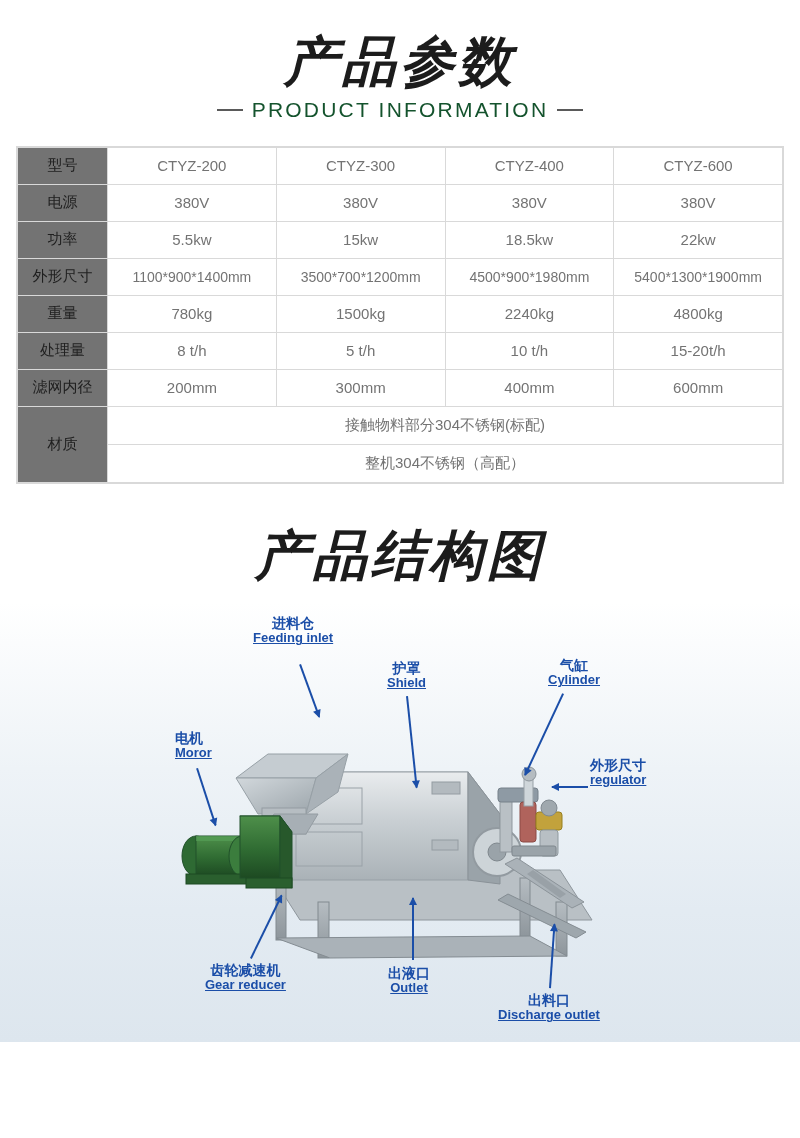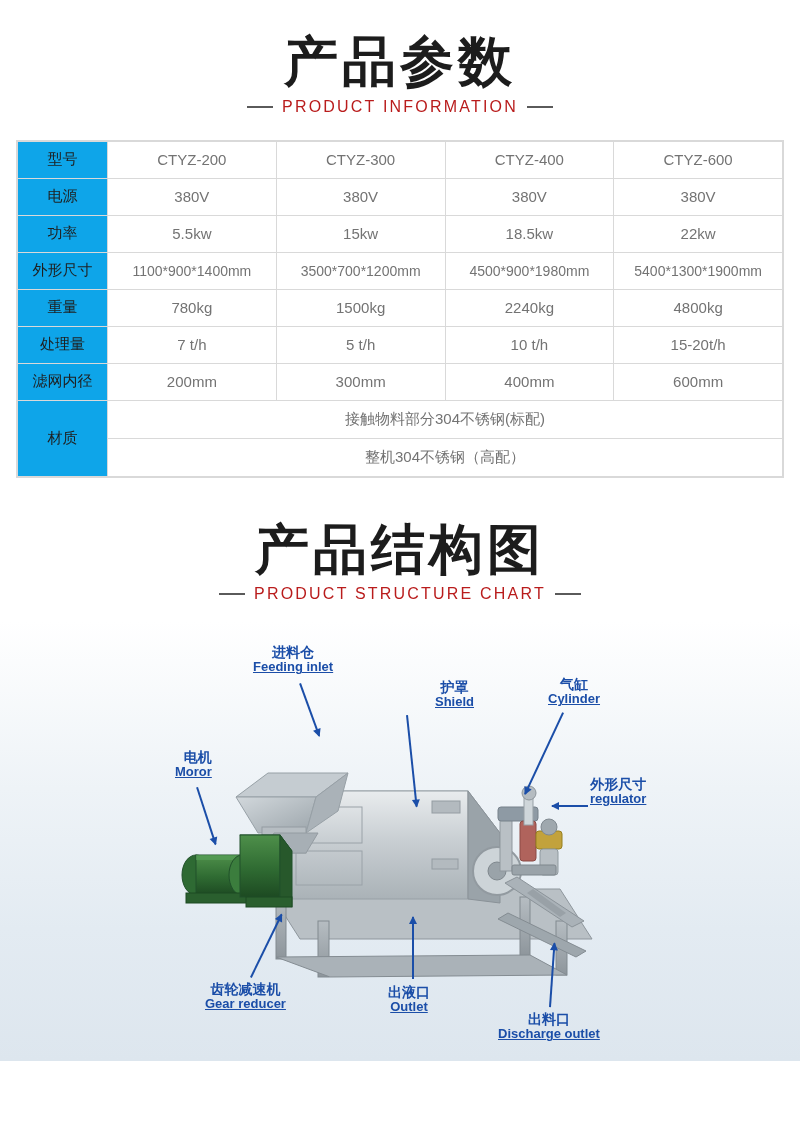--- a/index.html
+++ b/index.html
@@ -21,32 +21,33 @@
   .section-head {
     text-align: center;
   }
   .section-head .cn {
     font-family: "DejaVu Sans", sans-serif;
     font-weight: bold;
     font-size: 54px;
     letter-spacing: 4px;
     color: #1c1c1c;
     line-height: 1.05;
+    font-style: italic;
   }
   .section-head .en-wrap {
     display: flex;
     align-items: center;
     justify-content: center;
     gap: 9px;
     margin-top: 7px;
   }
   .section-head .en {
-    font-size: 16px;
+    font-size: 21px;
     letter-spacing: 2.2px;
-    color: #b91c1c;
+    color: #14532d;
     white-space: nowrap;
   }
   .section-head .rule {
     display: block;
     width: 26px;
     height: 2px;
     background: #5a5a5a;
   }
 
   #header-1 { padding-top: 34px; }
@@ -64,21 +65,21 @@
   }
   table.spec td {
     border: 1px solid #d9d9d9;
     text-align: center;
     height: 37px;
     padding: 3px 4px;
     color: #737373;
     font-size: 15px;
   }
   table.spec td.rowhead {
-    background: #0ea5e9;
+    background: #737373;
     width: 90px;
     font-size: 15px;
     color: #1f1f1f;
   }
   table.spec td.small { font-size: 14px; }
   table.spec tr.material td.matcell {
     height: 38px;
   }
 
   
@@ -97,21 +98,21 @@
     position: absolute;
     color: #1b4ea8;
     font-weight: bold;
     line-height: 1.15;
     font-size: 13.5px;
     text-align: center;
     white-space: nowrap;
   }
   .label .cnl { display: block; font-family: "DejaVu Sans", sans-serif; font-size: 14px; }
   .label .enl { display: block; font-size: 13px; text-decoration: underline; }
-  .label.left-al { text-align: right; }
+  .label.left-al { text-align: left; }
 
   .arrow {
     position: absolute;
     background: #1b4ea8;
     transform-origin: 0 0;
     height: 2px;
   }
   .arrow::after {
     content: "";
     position: absolute;
@@ -167,21 +168,21 @@
       </tr>
       <tr>
         <td class="rowhead">重量</td>
         <td>780kg</td>
         <td>1500kg</td>
         <td>2240kg</td>
         <td>4800kg</td>
       </tr>
       <tr>
         <td class="rowhead">处理量</td>
-        <td>7 t/h</td>
+        <td>8 t/h</td>
         <td>5 t/h</td>
         <td>10 t/h</td>
         <td>15-20t/h</td>
       </tr>
       <tr>
         <td class="rowhead">滤网内径</td>
         <td>200mm</td>
         <td>300mm</td>
         <td>400mm</td>
         <td>600mm</td>
@@ -192,25 +193,20 @@
       </tr>
       <tr class="material">
         <td class="matcell" colspan="4">整机304不锈钢（高配）</td>
       </tr>
     </tbody>
   </table>
 </div>
 
 <div id="header-2" class="section-head">
   <div class="cn">产品结构图</div>
-  <div class="en-wrap">
-    <span class="rule"></span>
-    <span class="en">PRODUCT STRUCTURE CHART</span>
-    <span class="rule"></span>
-  </div>
 </div>
 
 <div class="diagram">
 
   <svg width="800" height="440" style="position:absolute;left:0;top:0;">
     <defs>
       <linearGradient id="steel" x1="0" y1="0" x2="0" y2="1">
         <stop offset="0%" stop-color="#e9ecee"></stop>
         <stop offset="45%" stop-color="#c9cfd3"></stop>
         <stop offset="100%" stop-color="#aab2b7"></stop>
@@ -277,27 +273,27 @@
     <rect x="524" y="176" width="9" height="28" fill="#cfd6da" stroke="#97a0a6"></rect>
     <circle cx="529" cy="172" r="7" fill="#b5bcc1" stroke="#8d959b"></circle>
     <rect x="536" y="210" width="26" height="18" rx="3" fill="#c2a23c" stroke="#97801f"></rect>
     <rect x="540" y="228" width="18" height="26" rx="3" fill="#b8bfc4" stroke="#909a9f"></rect>
     <circle cx="549" cy="206" r="8" fill="#9fa8ae" stroke="#808990"></circle>
     <rect x="512" y="244" width="44" height="10" rx="2" fill="#9aa3a9" stroke="#7f878d"></rect>
     <polygon points="505,262 572,306 584,300 517,256" fill="#aab2b8" stroke="#8b9399"></polygon>
     <polygon points="527,272 560,296 566,292 533,268" fill="#99a1a7"></polygon>
   </svg>
 
-  <div class="label" style="left:253px; top:23px;">
+  <div class="label" style="left:253px; top:13px;">
     <span class="cnl">进料仓</span>
     <span class="enl">Feeding inlet</span>
   </div>
   <div class="arrow" style="left:301px; top:62px; width:56px; transform: rotate(70deg);"></div>
 
-  <div class="label" style="left:387px; top:58px;margin-left:48px;">
+  <div class="label" style="left:387px; top:58px;">
     <span class="cnl">护罩</span>
     <span class="enl">Shield</span>
   </div>
   <div class="arrow" style="left:408px; top:94px; width:92px; transform: rotate(84deg);"></div>
 
   <div class="label" style="left:548px; top:55px;">
     <span class="cnl">气缸</span>
     <span class="enl">Cylinder</span>
   </div>
   <div class="arrow" style="left:564px; top:92px; width:90px; transform: rotate(115deg);"></div>

